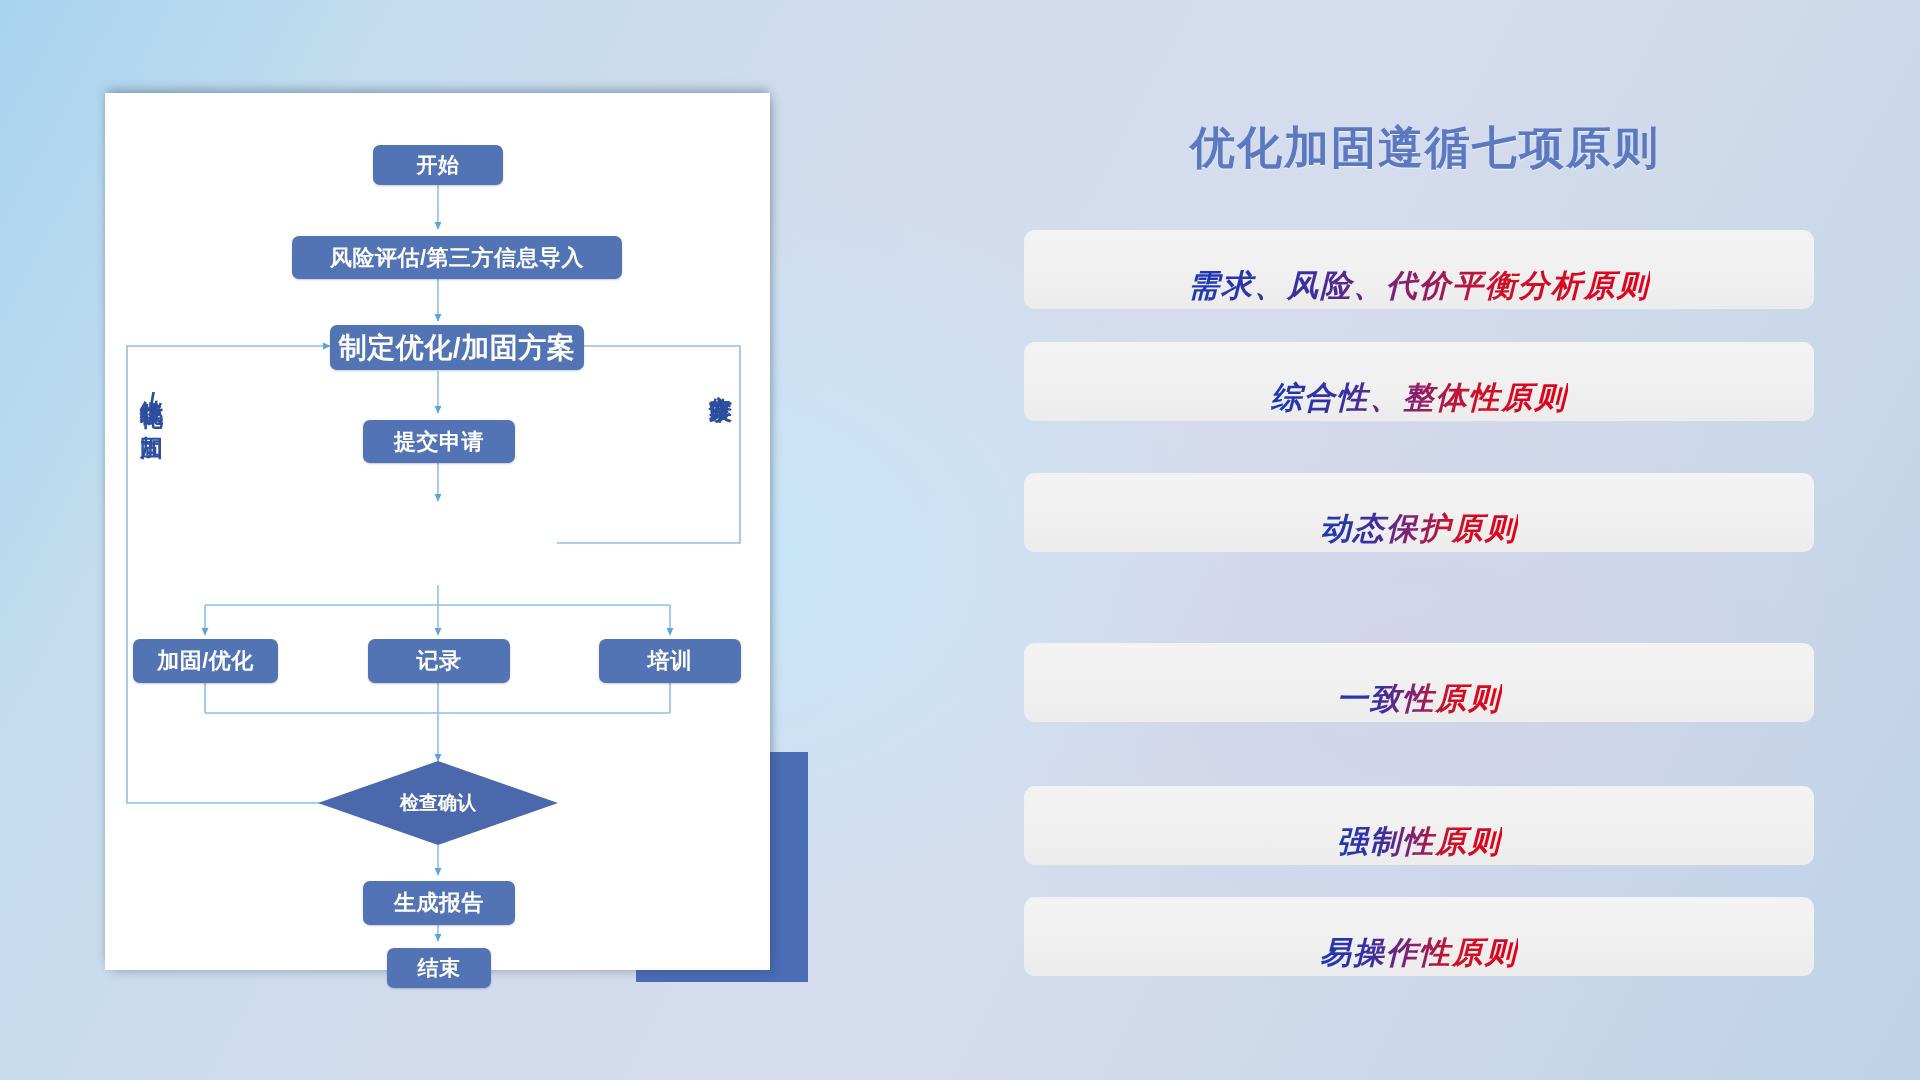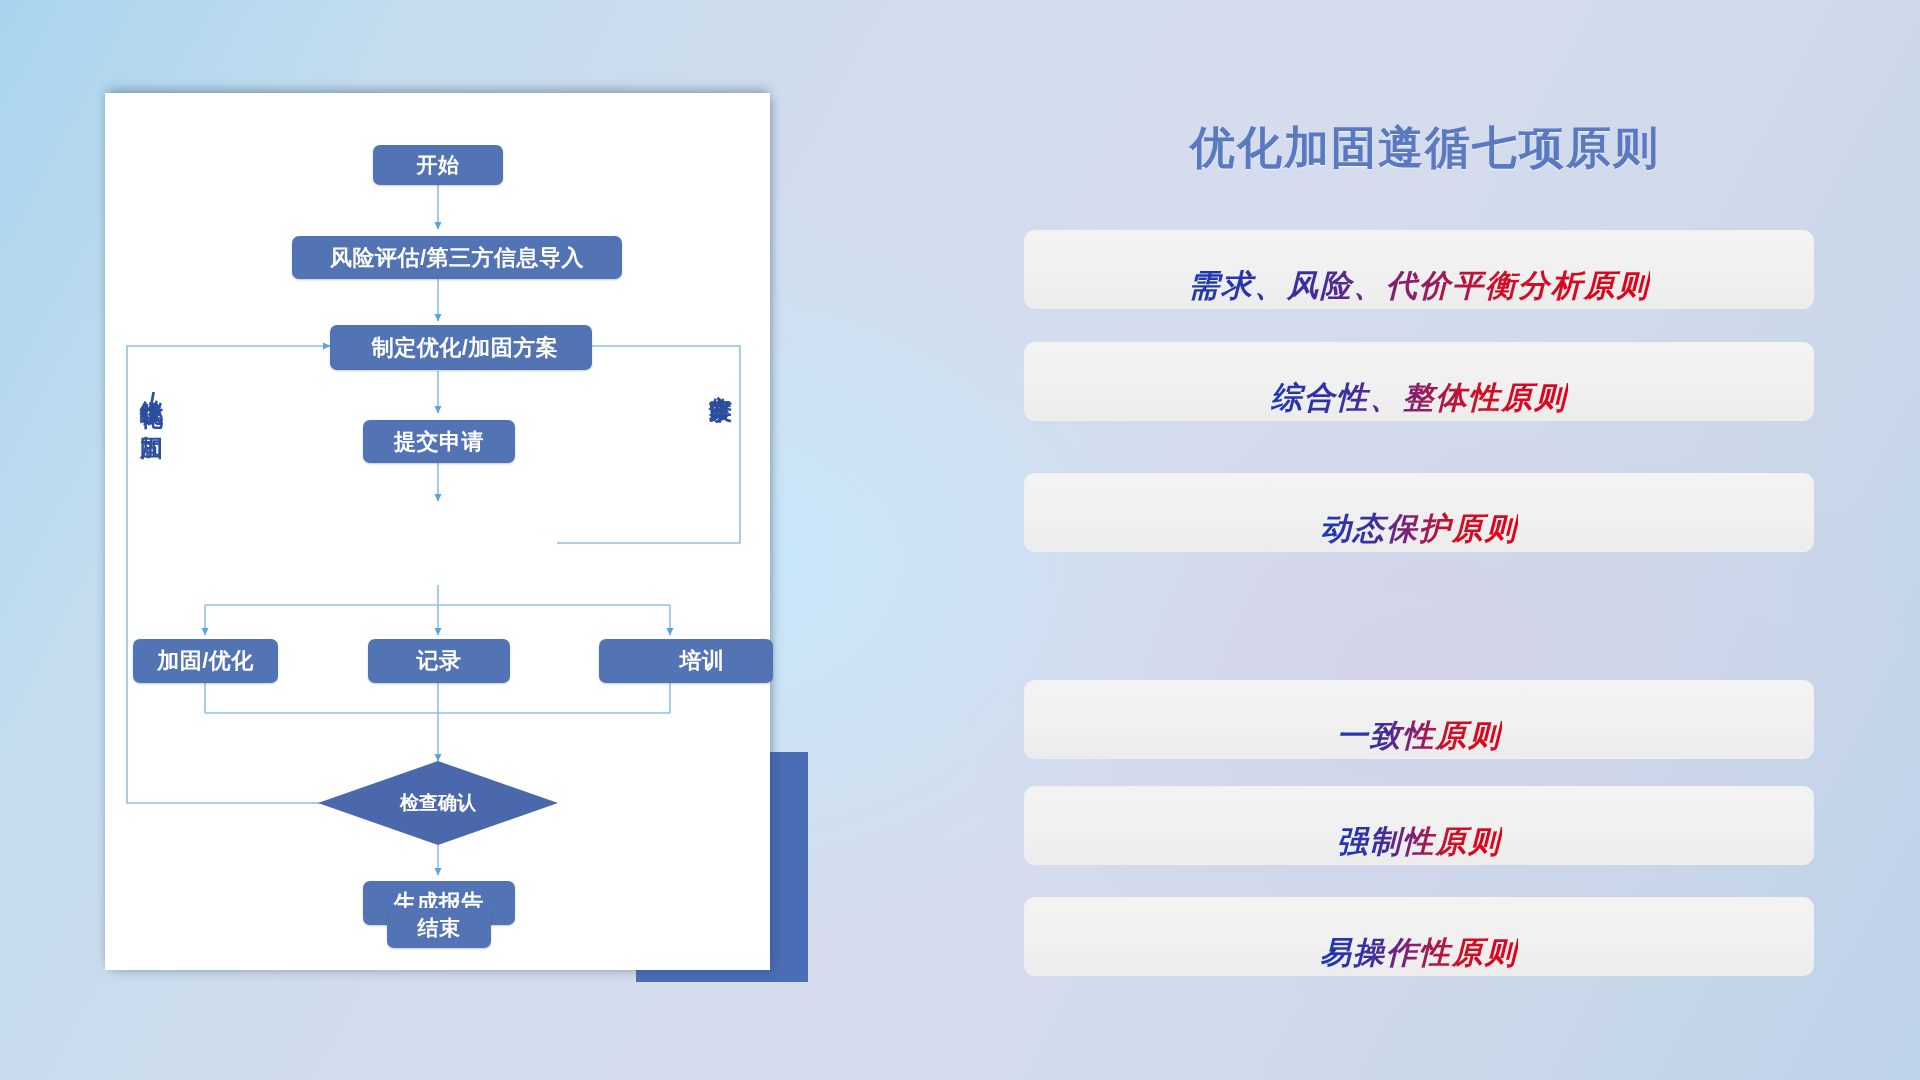--- a/index.html
+++ b/index.html
@@ -144,50 +144,50 @@
     </svg>
 
     <div class="node" style="left:268px;top:52px;width:130px;height:40px;font-size:21px;">
       <span>开始</span>
     </div>
 
     <div class="node" style="left:187px;top:143px;width:330px;height:43px;font-size:22px;">
       <span>风险评估/第三方信息导入</span>
     </div>
 
-    <div class="node" style="left:225px;top:232px;width:254px;height:45px;font-size:22px;padding-left:8px;">
+    <div class="node" style="left:225px;top:232px;width:254px;height:45px;font-size:28px;">
       <span>制定优化/加固方案</span>
     </div>
 
     <div class="node" style="left:258px;top:327px;width:152px;height:43px;font-size:22px;">
       <span>提交申请</span>
     </div>
 
 
     <div class="node" style="left:28px;top:546px;width:145px;height:44px;font-size:22px;">
       <span>加固/优化</span>
     </div>
 
     <div class="node" style="left:263px;top:546px;width:142px;height:44px;font-size:22px;">
       <span>记录</span>
     </div>
 
-    <div class="node" style="left:494px;top:546px;width:142px;height:44px;font-size:22px;padding-left:32px;">
+    <div class="node" style="left:494px;top:546px;width:142px;height:44px;font-size:22px;">
       <span>培训</span>
     </div>
 
     <div class="diamond" style="left:213px;top:668px;width:240px;height:84px;font-size:19px;">
       <span>检查确认</span>
     </div>
 
     <div class="node" style="left:258px;top:788px;width:152px;height:44px;font-size:22px;">
       <span>生成报告</span>
     </div>
 
-    <div class="node" style="left:282px;top:815px;width:104px;height:40px;font-size:21px;">
+    <div class="node" style="left:282px;top:855px;width:104px;height:40px;font-size:21px;">
       <span>结束</span>
     </div>
 
     <div class="vlabel" style="left:32px;top:288px;font-size:23px;">
       <span>继续优化/加固</span>
     </div>
 
     <div class="vlabel" style="left:601px;top:283px;font-size:23px;">
       <span>方案修改</span>
     </div>
@@ -210,21 +210,21 @@
       </div>
     </div>
 
     <div class="principle" style="top:353px;margin-top:20px;">
       <div class="principle-inner">
         <span class="principle-text">动态保护原则</span>
       </div>
     </div>
 
 
-    <div class="principle" style="top:580px;">
+    <div class="principle" style="top:543px;">
       <div class="principle-inner">
         <span class="principle-text">一致性原则</span>
       </div>
     </div>
 
     <div class="principle" style="top:797px;">
       <div class="principle-inner">
         <span class="principle-text">易操作性原则</span>
       </div>
     </div>

